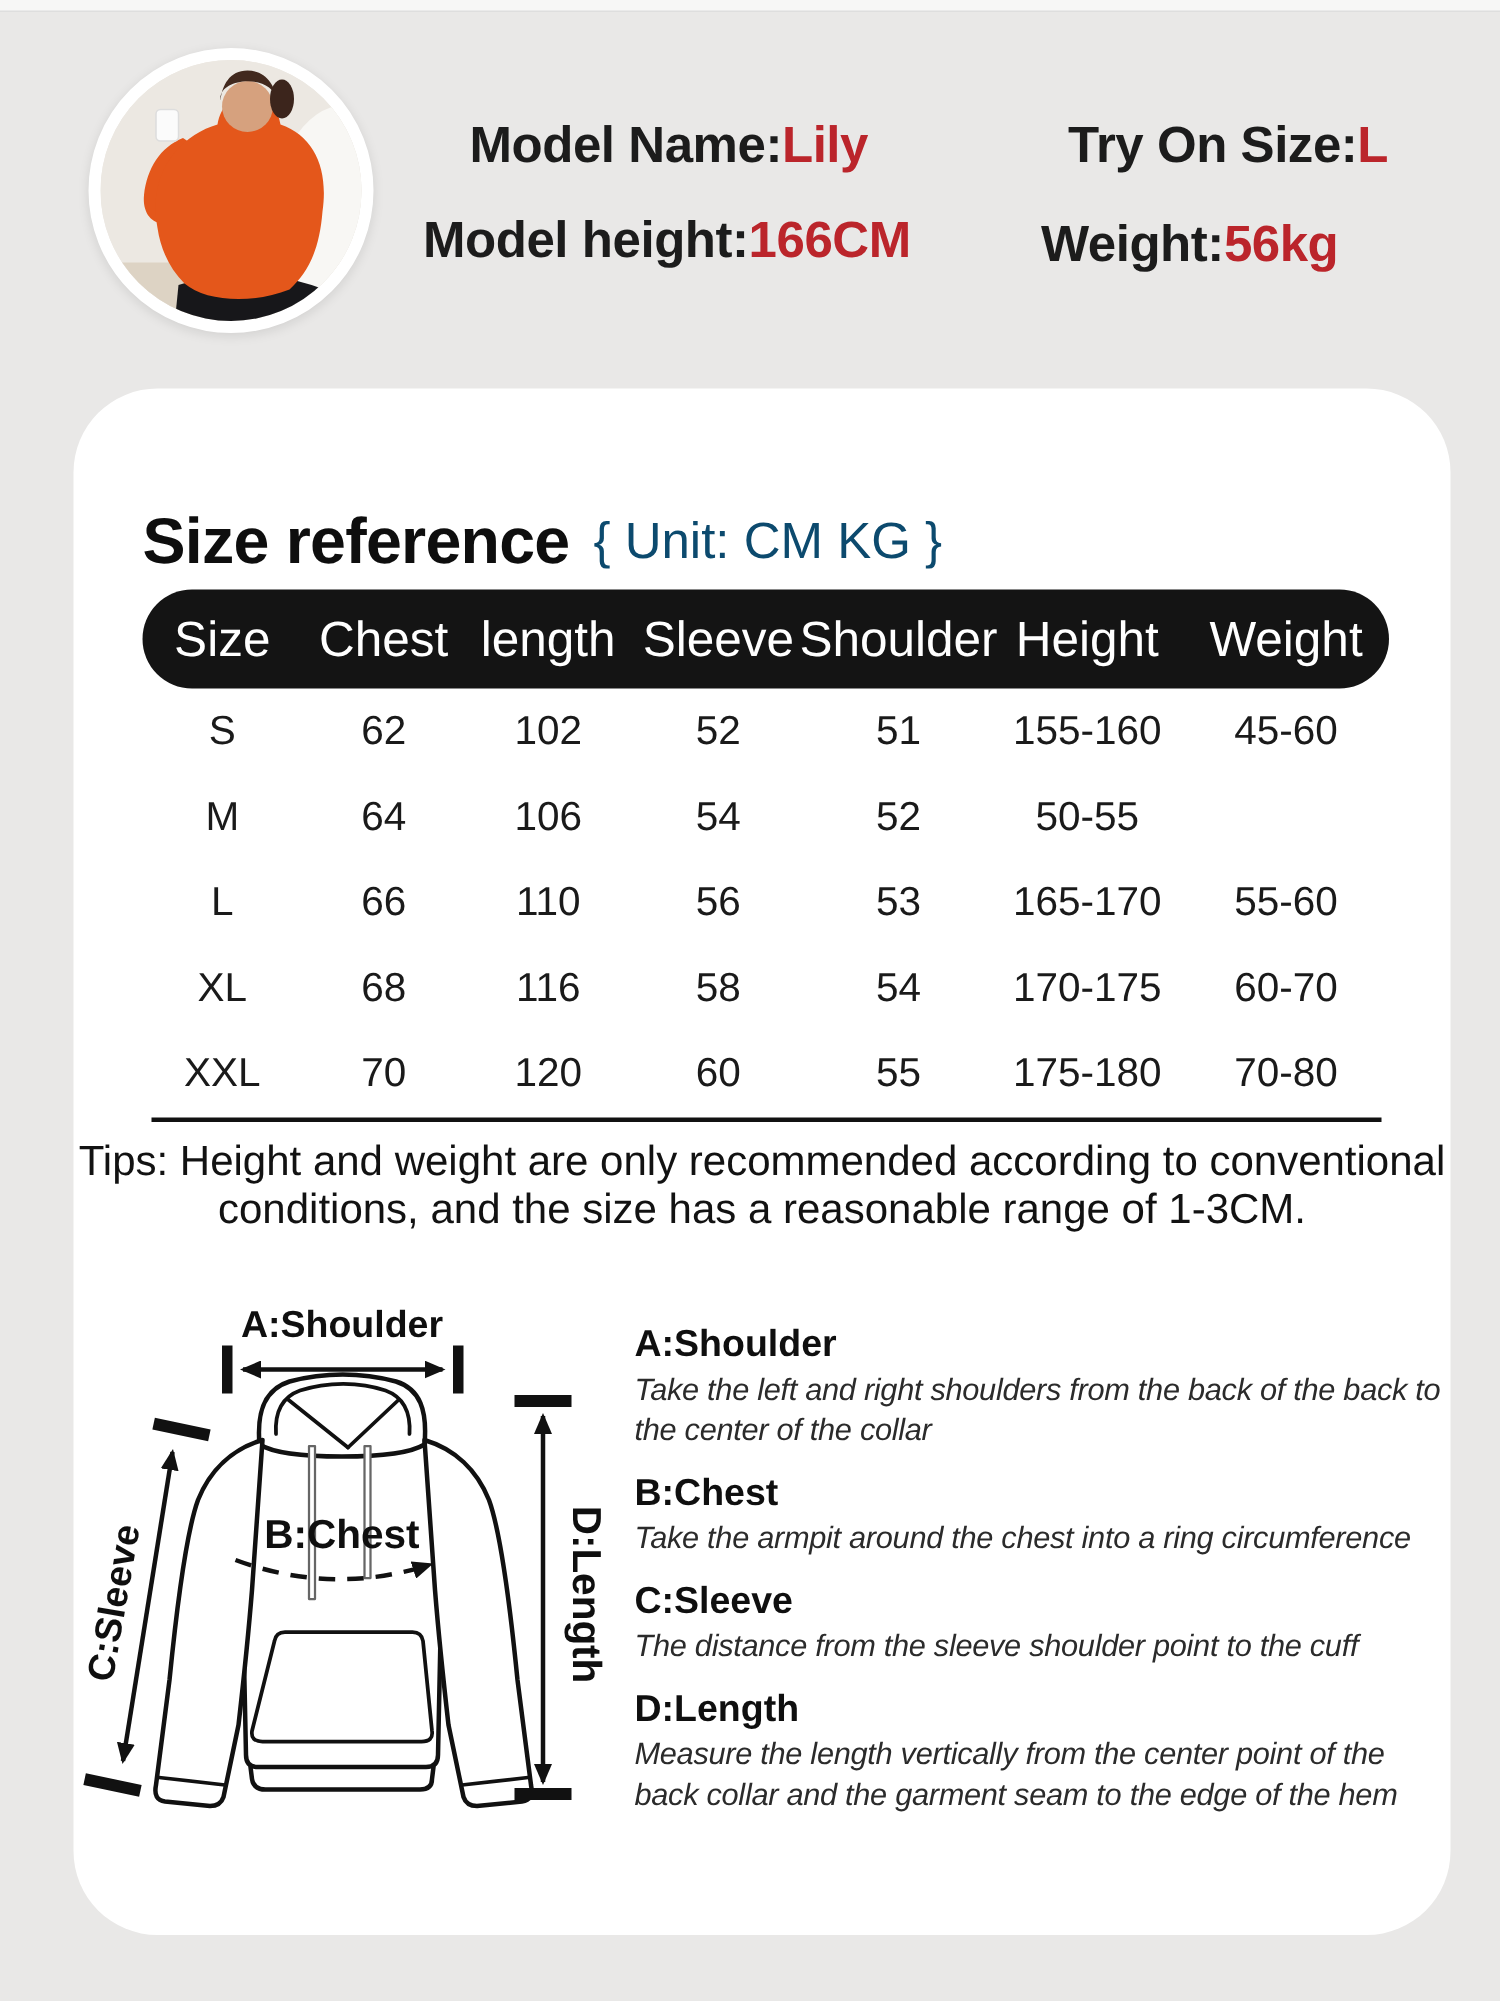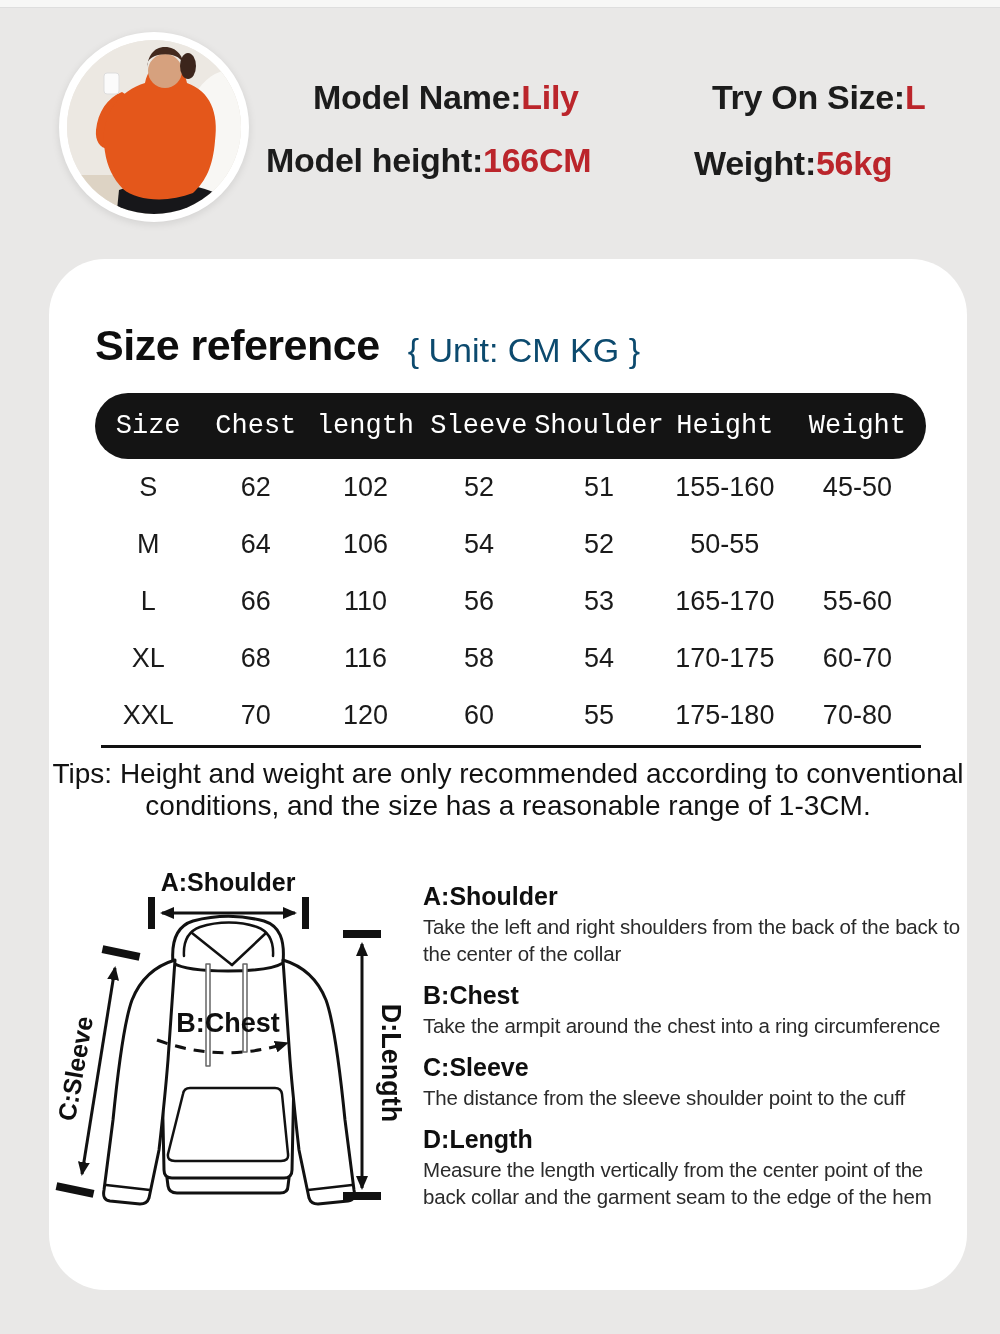--- a/index.html
+++ b/index.html
@@ -19,50 +19,50 @@
     position:absolute;left:59px;top:32px;width:190px;height:190px;
     border:8px solid #ffffff;border-radius:50%;overflow:hidden;background:#ece8e2;
     box-shadow:0 2px 8px rgba(0,0,0,.10);
   }
   .model-photo svg{display:block;}
   .hline{position:absolute;display:flex;align-items:baseline;font-size:34px;font-weight:bold;letter-spacing:-.3px;}
   .hline .lab{color:#1c1c1c;}
   .hline .val{color:var(--accent-red);}
   .pos-name{left:313px;top:78px;}
   .pos-size{left:712px;top:78px;}
-  .pos-height{left:266px;top:141px;}
+  .pos-height{left:282px;top:141px;}
   .pos-weight{left:694px;top:144px;}
 
   
   .card{
     position:absolute;left:49px;top:259px;width:918px;height:1031px;
     background:var(--card-bg);border-radius:56px;
   }
-  .card-title-row{position:absolute;left:46px;top:62px;display:flex;align-items:flex-end;gap:28px;}
+  .card-title-row{position:absolute;left:46px;top:78px;display:flex;align-items:center;gap:16px;}
   .card-title{font-size:43px;font-weight:bold;color:#0e0e0e;letter-spacing:-.5px;}
   .card-unit{font-size:34px;color:#0c4a6e;}
 
   .size-grid{display:grid;grid-template-columns:12.8% 13.1% 13.3% 14% 14.9% 15.4% 16.5%;}
   .thead{
     position:absolute;left:46px;top:134px;width:831px;height:66px;
     background:var(--table-header-bg);border-radius:33px;color:#ffffff;
   }
-  .thead .cell{font-size:27px;color:#ffffff;font-family:Liberation Mono, monospace;}
+  .thead .cell{font-size:33px;color:#ffffff;}
   .cell{display:flex;align-items:center;justify-content:center;font-size:27px;color:#1a1a1a;}
   .tbody{position:absolute;left:46px;top:200px;width:831px;}
   .trow{height:57px;}
   .table-endline{position:absolute;left:52px;top:486px;width:820px;height:3px;background:#111111;}
 
   .tips{position:absolute;left:0;top:499px;width:918px;text-align:center;font-size:28px;line-height:32px;color:#121212;}
 
   .diagram-svg{position:absolute;left:-9px;top:601px;}
 
   .guide{position:absolute;left:374px;top:622px;width:546px;}
   .guide h3{font-size:25px;line-height:30px;font-weight:bold;color:#0f0f0f;margin:0 0 2px 0;}
-  .guide p{font-size:20.5px;line-height:27px;color:#2b2b2b;letter-spacing:-.2px;margin:0 0 13px 0;}
+  .guide p{font-size:20.5px;line-height:27px;color:#2b2b2b;letter-spacing:-.2px;margin:0 0 13px 0;font-style:italic;}
 
   svg text.dlabel{font-family:"Liberation Sans",sans-serif;font-weight:bold;font-size:25px;fill:#0f0f0f;}
   svg text.blabel{font-family:"Liberation Sans",sans-serif;font-weight:bold;font-size:27px;fill:#0f0f0f;}
 </style>
 </head>
 <body>
 
 <div class="top-strip"></div>
 
 <div class="model-photo">
@@ -115,21 +115,21 @@
   </div>
 
   <div class="tbody">
     <div class="trow size-grid">
       <div class="cell">S</div>
       <div class="cell">62</div>
       <div class="cell">102</div>
       <div class="cell">52</div>
       <div class="cell">51</div>
       <div class="cell">155-160</div>
-      <div class="cell">45-50</div>
+      <div class="cell">45-60</div>
     </div>
     <div class="trow size-grid">
       <div class="cell">M</div>
       <div class="cell">64</div>
       <div class="cell">106</div>
       <div class="cell">54</div>
       <div class="cell">52</div>
       <div class="cell">50-55</div>
     </div>
     <div class="trow size-grid">

